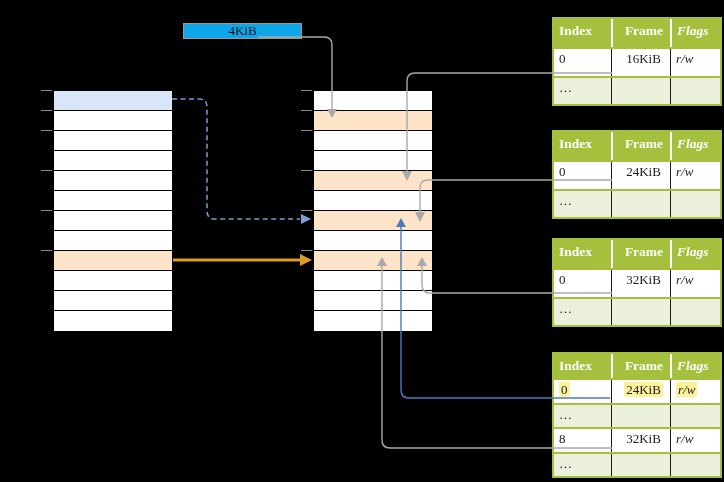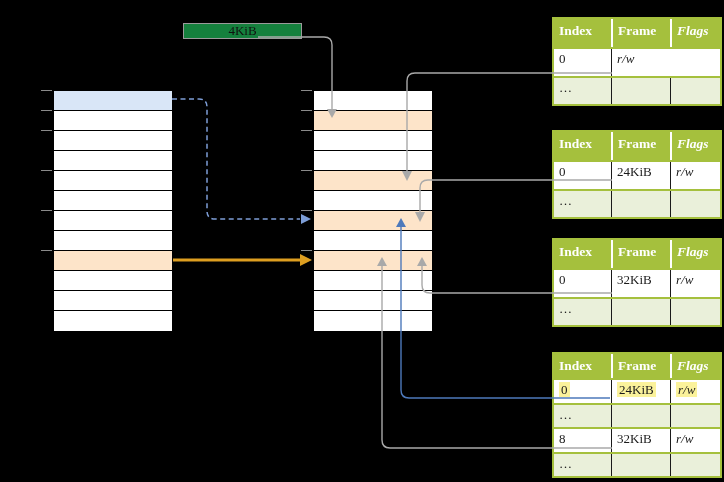--- a/index.html
+++ b/index.html
@@ -1,41 +1,41 @@
 <!DOCTYPE html>
 <html><head>
 <meta charset="utf-8">
 <style>
   html,body{margin:0;padding:0;background:#000;}
   .canvas{position:relative;width:724px;height:482px;background:#000;overflow:hidden;
           font-family:"Liberation Serif","DejaVu Serif",serif;}
 
   
   .size-label{position:absolute;left:183px;top:23px;width:119px;height:16px;
-              background:#15803d;border:1px solid #9a9a9a;box-sizing:border-box;
+              background:#0ea5e9;border:1px solid #9a9a9a;box-sizing:border-box;
               color:#111;font-size:13px;line-height:14px;text-align:center;}
 
   
   .memcol{position:absolute;top:90px;width:120px;border:1.5px solid #000;box-sizing:border-box;background:#fff;}
   .mrow{height:20px;border-bottom:1px solid #000;box-sizing:border-box;}
   .mrow:last-child{border-bottom:none;}
   .f-white{background:#ffffff;}
   .f-blue{background:#d9e6f7;}
   .f-orange{background:#fde4c9;}
   .tick{position:absolute;width:11px;height:1px;background:#8a8a8a;}
 
   
   .ptable{position:absolute;left:552px;width:170px;border:2px solid #a5c03d;box-sizing:border-box;background:#ffffff;}
   .prow{display:flex;width:100%;box-sizing:border-box;}
   .prow.hrow{background:#a5c03d;height:28px;}
   .small .prow.hrow{height:24px;}
   .prow.drow{height:28.5px;border-top:2px solid #a5c03d;}
   .small .prow.drow{height:24.5px;}
   .pcell{flex:0 0 57px;box-sizing:border-box;padding:2px 0 0 5px;font-size:13px;color:#1a1a1a;overflow:hidden;}
-  .pcell.c1{flex:0 0 59px;}
+  .pcell.c1{flex:0 0 59px;text-align:center;}
   .pcell.c2{flex:1 1 auto;font-style:italic;}
   .hrow .pcell{color:#fff;font-weight:bold;font-size:13.5px;padding-top:4px;}
   .hrow .pcell + .pcell{border-left:2px solid #fff;}
   .drow .pcell + .pcell{border-left:1px solid #1a1a1a;}
   .drow.shade-green{background:#eaf0da;}
   .drow.shade-white{background:#ffffff;}
   .hl{background:#fbf29b;padding:0 2px;}
 
   
   svg.overlay{position:absolute;left:0;top:0;pointer-events:none;z-index:6;}
@@ -92,20 +92,21 @@
     </div>
 
   <div class="ptable" id="pt0" style="top:17px;">
       <div class="prow hrow">
         <div class="pcell c0">Index</div>
         <div class="pcell c1">Frame</div>
         <div class="pcell c2">Flags</div>
       </div>
       <div class="prow drow shade-white">
         <div class="pcell c0">0</div>
+        <div class="pcell c1">16KiB</div>
         <div class="pcell c2">r/w</div>
       </div>
       <div class="prow drow shade-green">
         <div class="pcell c0">…</div>
         <div class="pcell c1"></div>
         <div class="pcell c2"></div>
       </div>
     </div>
   <div class="ptable" id="pt1" style="top:130px;">
       <div class="prow hrow">

